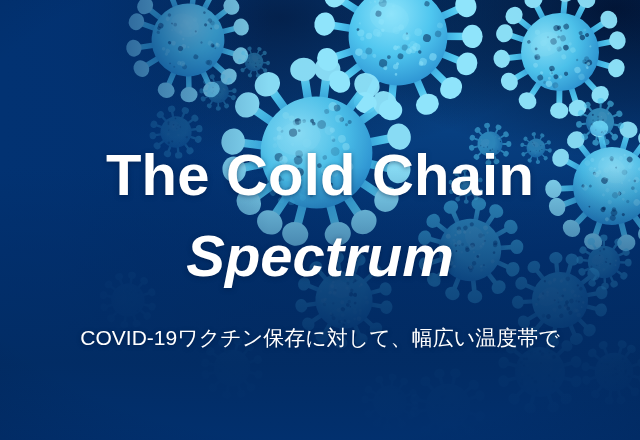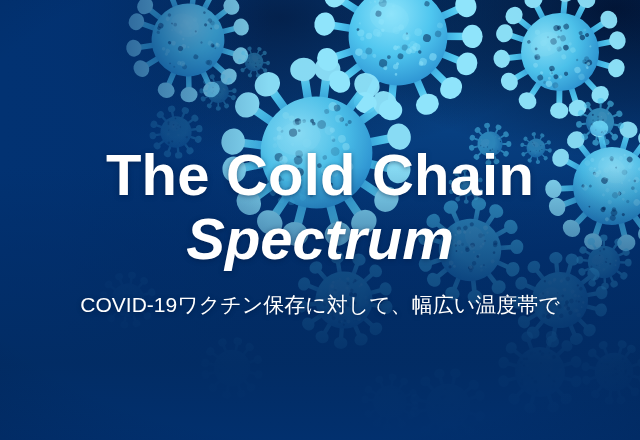--- a/index.html
+++ b/index.html
@@ -49,26 +49,26 @@
   }
 
   .title-wrap{margin-top:146px;text-align:center;line-height:1;}
   .title-line1{
     font-size:58px;font-weight:bold;color:#ffffff;
     letter-spacing:.2px;white-space:nowrap;
     text-shadow:0 1px 5px rgba(0,22,58,.50);
   }
   .title-line2{
     font-size:58px;font-weight:bold;font-style:italic;color:#ffffff;
-    letter-spacing:0px;white-space:nowrap;margin-top:6px;
+    letter-spacing:0px;white-space:nowrap;margin-top:23px;
     text-shadow:0 1px 5px rgba(0,22,58,.50);
   }
 
   .subtitle{
-    margin-top:22px;text-align:center;
+    margin-top:38px;text-align:center;
     font-size:21px;color:#ffffff;line-height:1.42;
     white-space:nowrap;
     text-shadow:0 1px 4px rgba(0,22,58,.60);
   }
   .subtitle .sline{display:block;}
 </style>
 </head>
 <body>
 
 <div id="banner">

